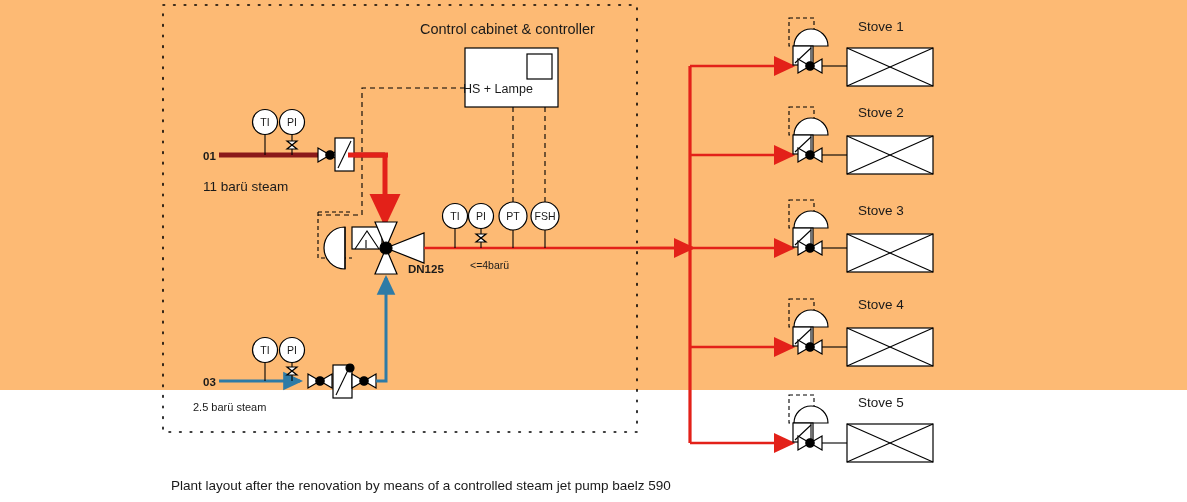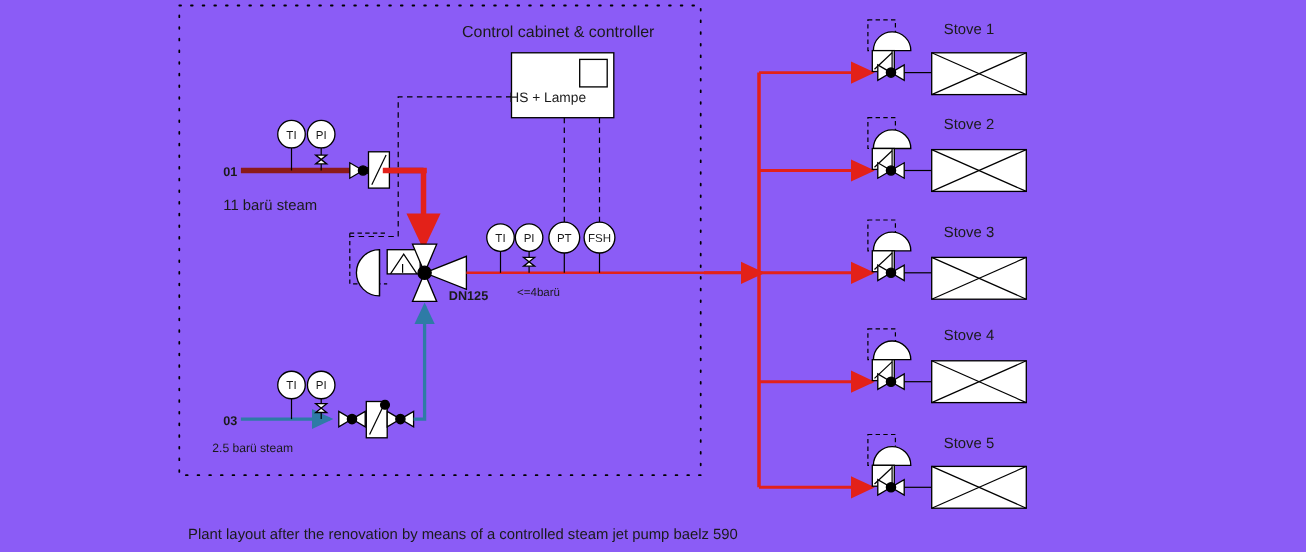--- a/index.html
+++ b/index.html
@@ -10,22 +10,22 @@
   body {
     font-family: "Liberation Sans", sans-serif;
     width: 1187px;
     height: 502px;
     overflow: hidden;
     position: relative;
   }
   #stage {
     position: relative;
     width: 1187px;
-    height: 502px;
-    background: #8b5cf6;
+    height: 390px;
+    background: #fdba74;
   }
   svg.diagram {
     position: absolute;
     left: 0;
     top: 0;
     width: 1187px;
     height: 502px;
   }
   text {
     font-family: "Liberation Sans", sans-serif;

